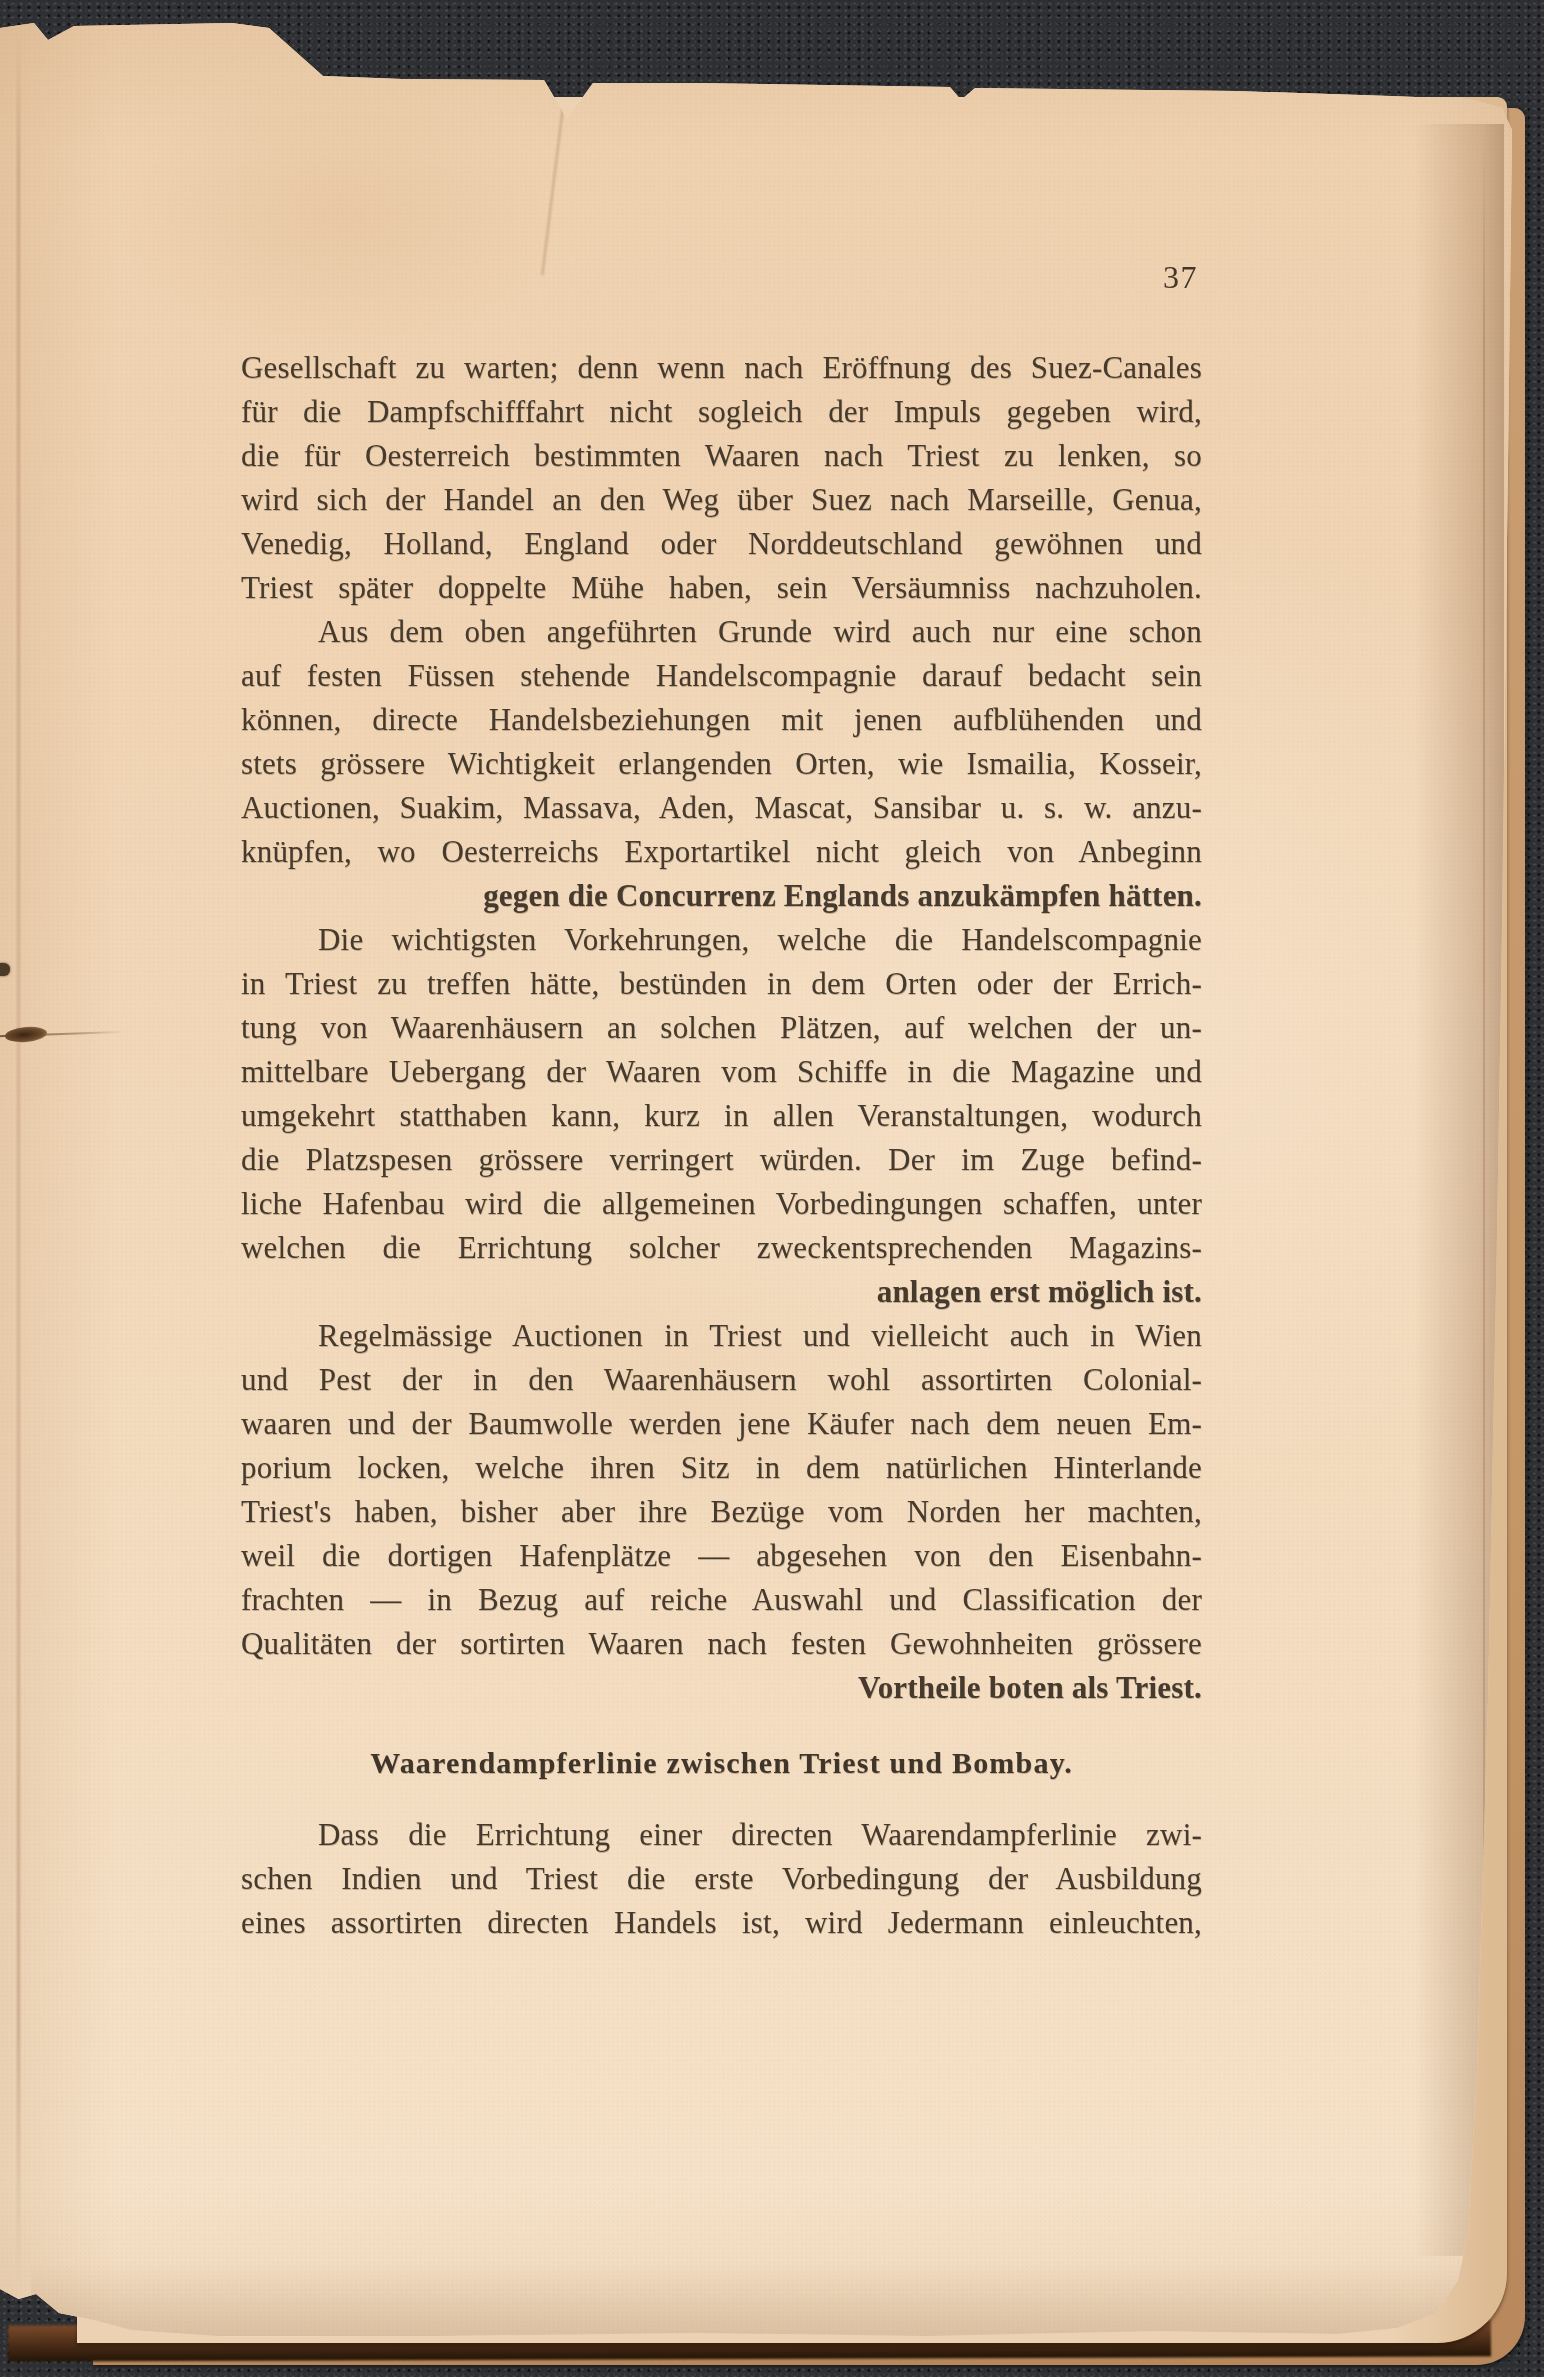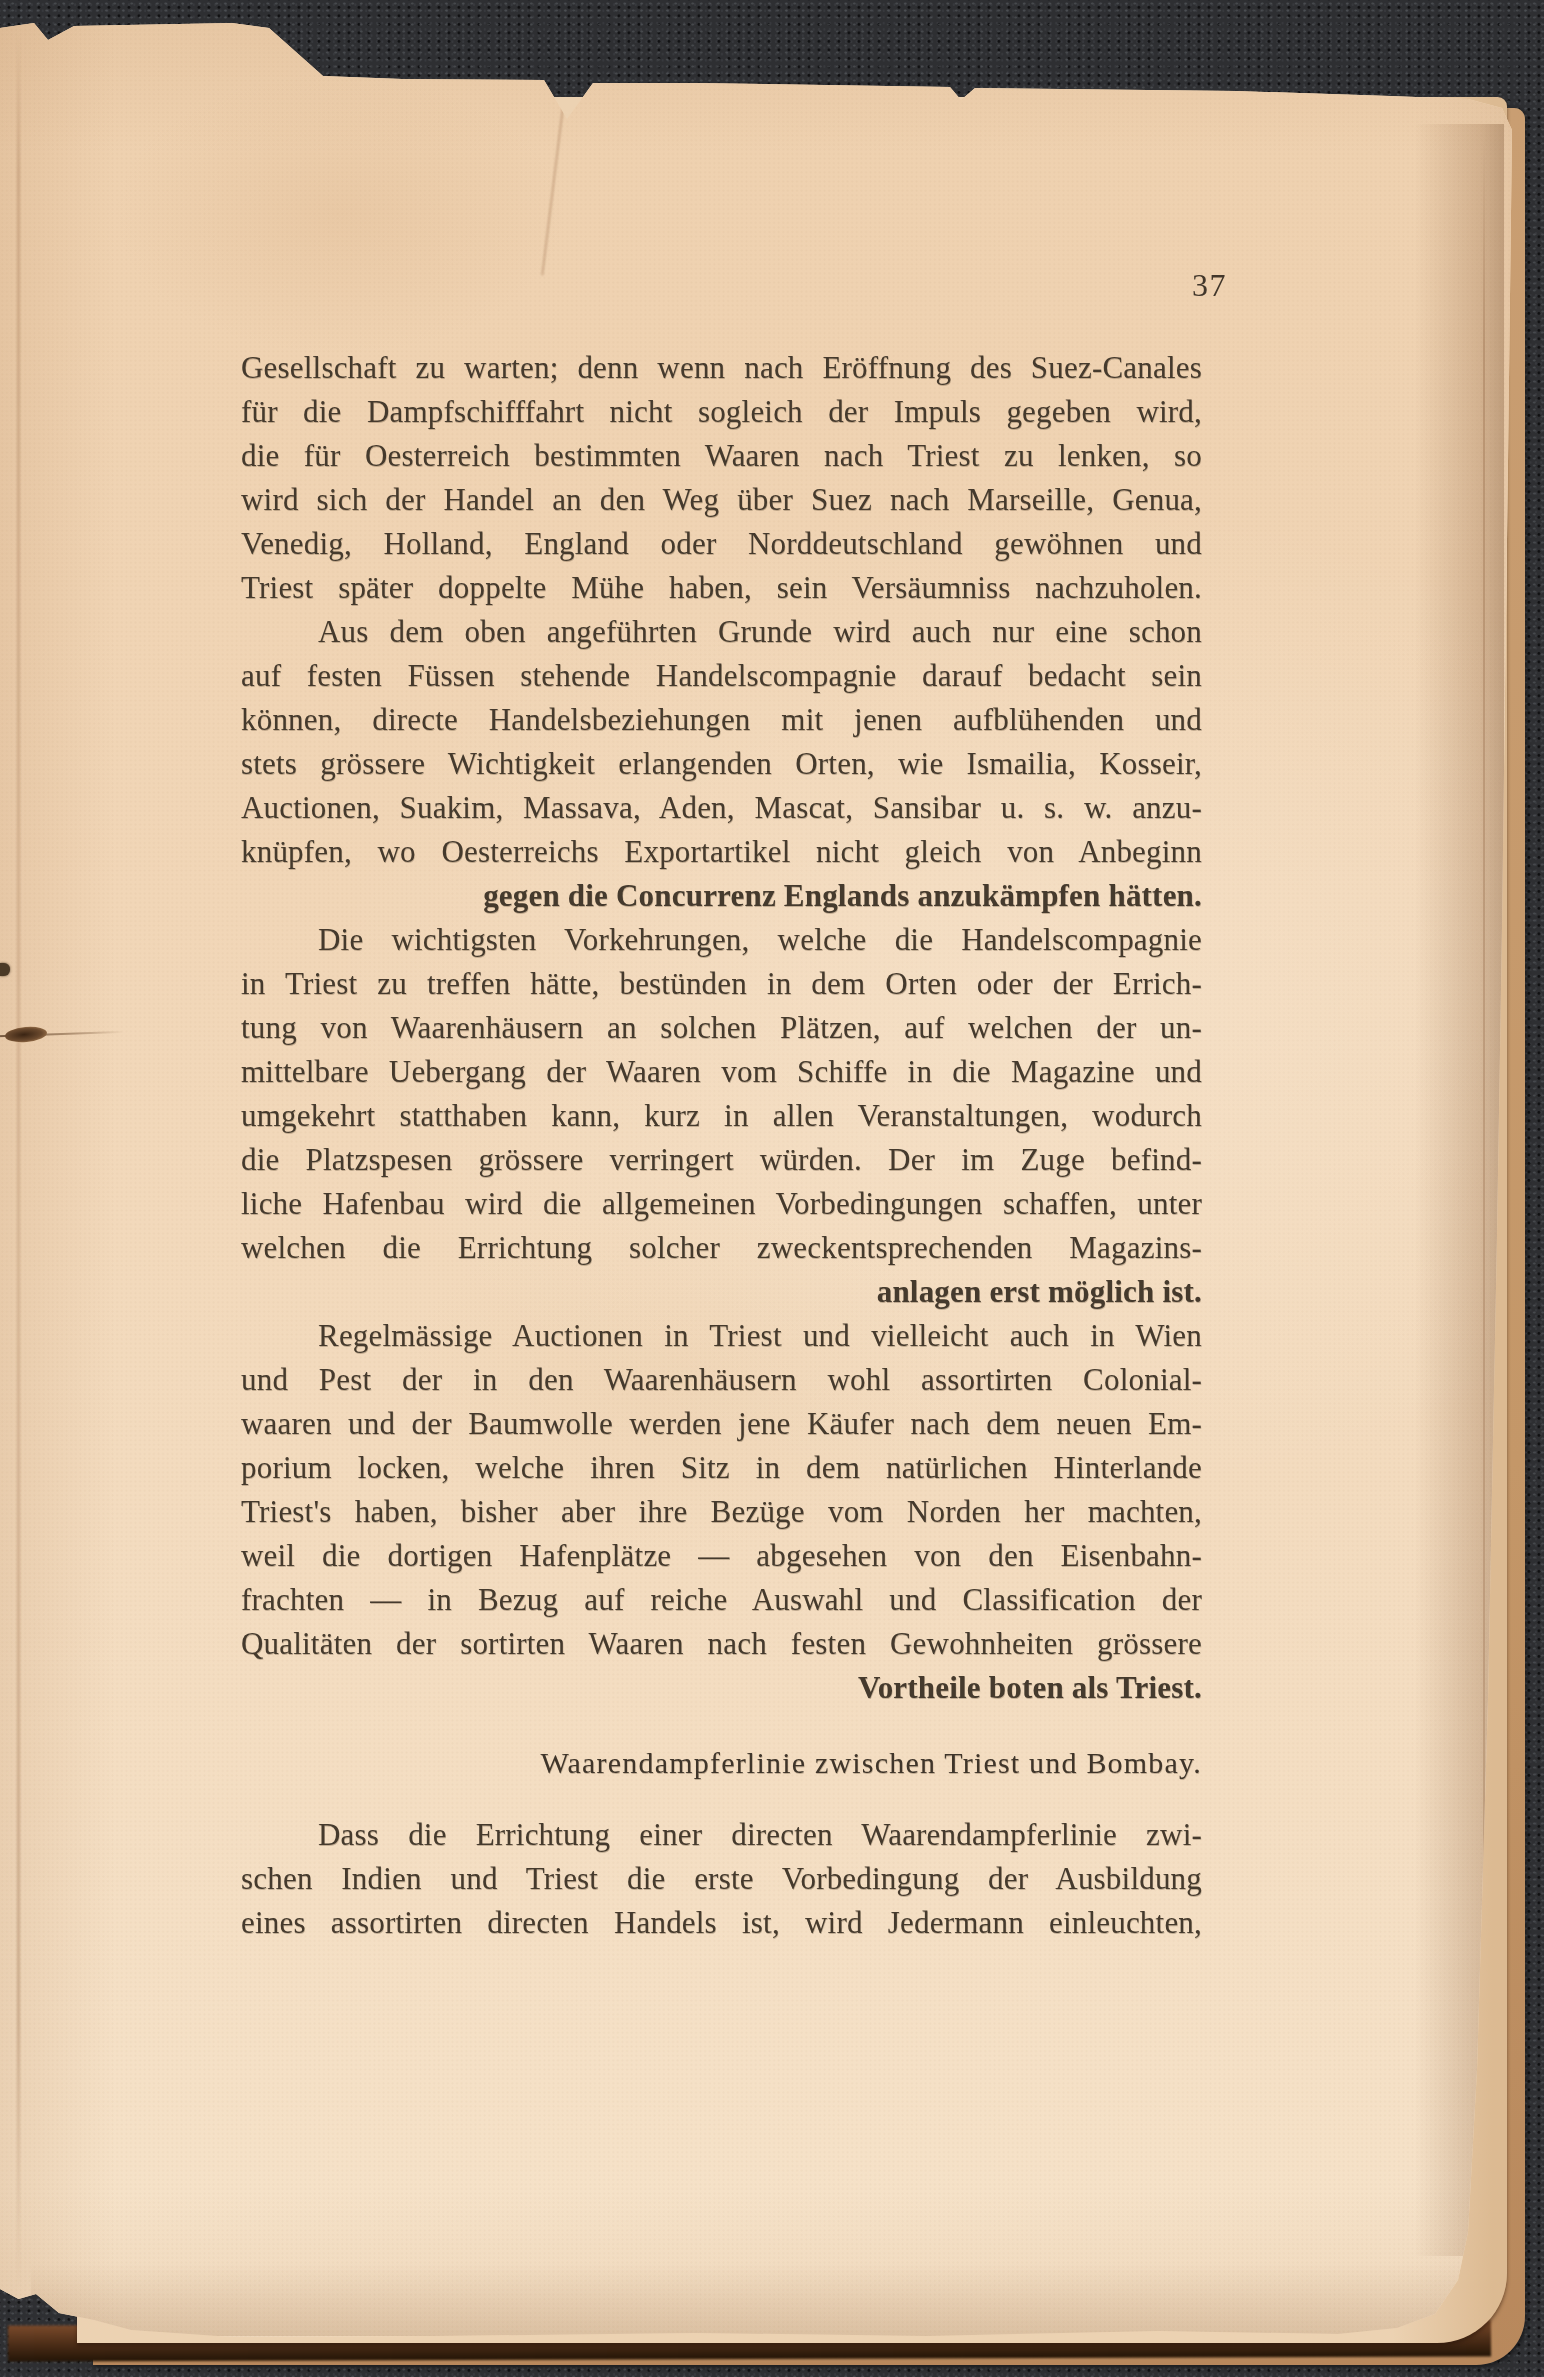--- a/index.html
+++ b/index.html
@@ -106,22 +106,22 @@
     pointer-events: none;
   }
   .bottom-edge-shade {
     left: 31px; top: 2263px; width: 1444px; height: 73px;
     background: linear-gradient(180deg, rgba(130,85,45,0), rgba(130,85,45,.18));
     pointer-events: none;
   }
 
   
   .page-number {
-    left: 1134px; top: 267px; width: 93px;
-    text-align: right;
+    left: 1134px; top: 259px; width: 93px;
+    text-align: center;
     font-size: 32px; line-height: 37px;
     color: #42372b;
     letter-spacing: 1.5px;
   }
   .text-block {
     left: 241px; top: 346px; width: 961px;
     color: #453a2d;
     font-size: 31px;
     letter-spacing: 0.2px;
     text-shadow: 0.5px 0.5px 0.5px rgba(70,50,30,.28);
@@ -133,22 +133,22 @@
     overflow: hidden;
     white-space: normal;
   }
   .line::after { content: ""; display: inline-block; width: 100%; height: 0; }
   .line.noJust { text-align: right; font-weight: bold; }
   .line.noJust::after { content: none; }
   .line.indent { text-indent: 77px; }
   .heading {
     height: 44px; line-height: 44px;
     margin: 31px 0 28px 0;
-    text-align: right;
-    font-weight: normal;
+    text-align: center;
+    font-weight: bold;
     font-size: 30px;
     letter-spacing: 1.2px;
     color: #3f352a;
   }
 </style>
 </head>
 <body>
 
 <div class="abs under-tan"></div>
 <div class="abs book-block-shadow"></div>

